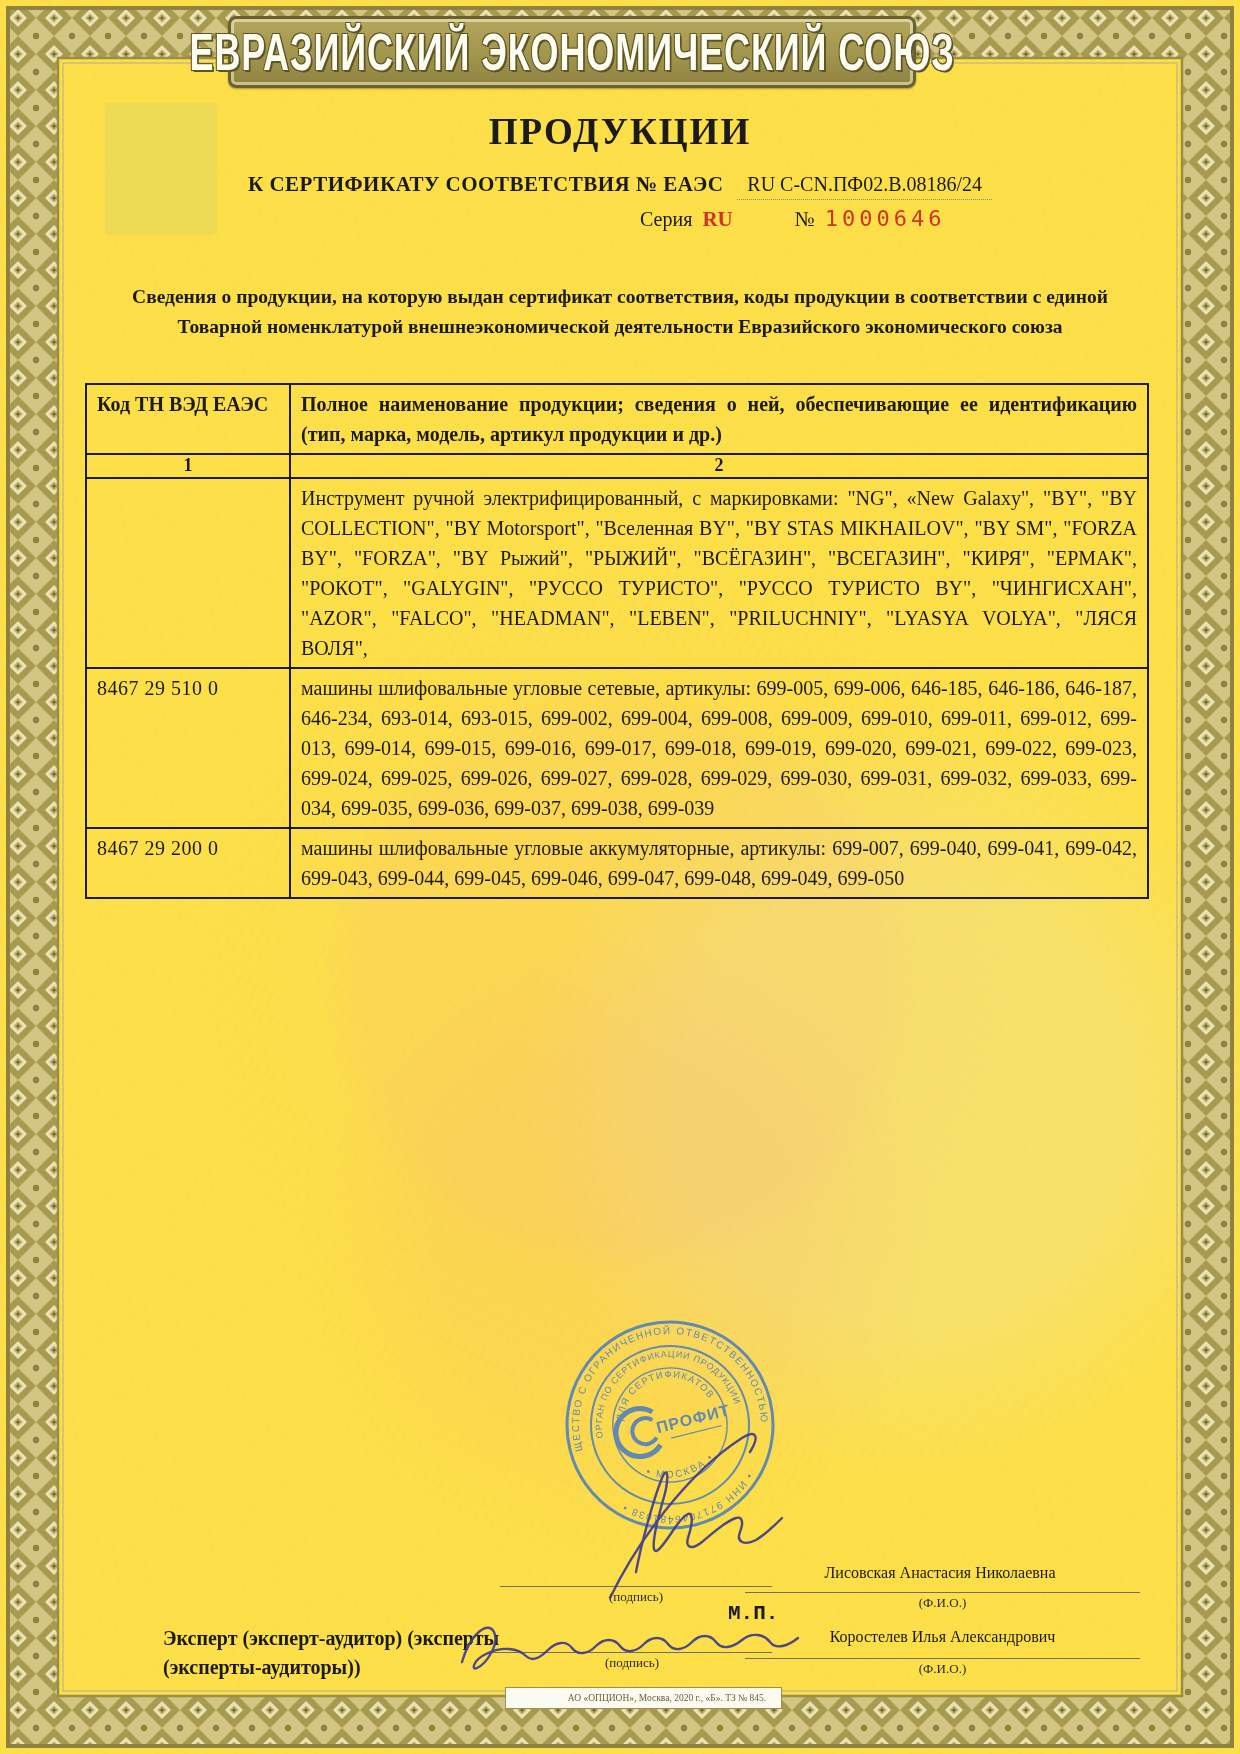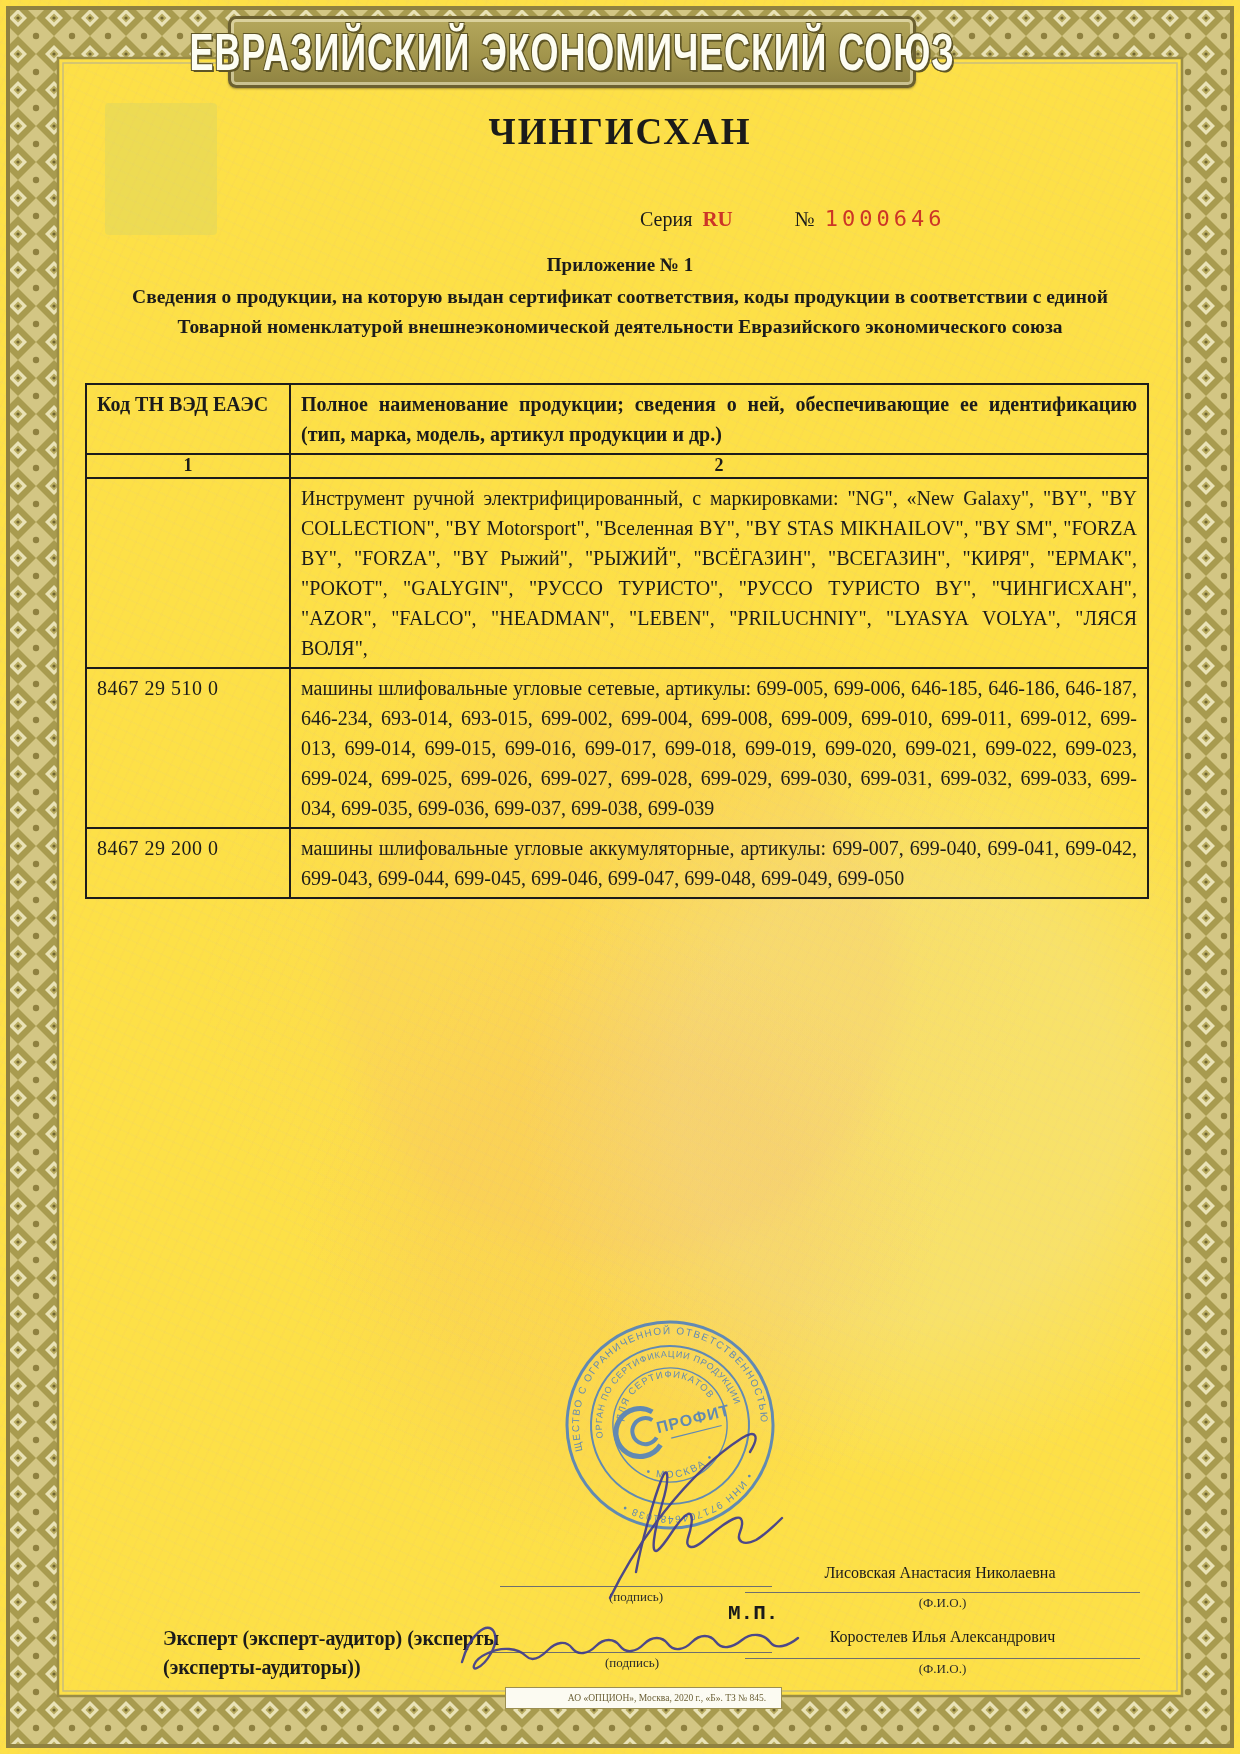--- a/index.html
+++ b/index.html
@@ -89,28 +89,31 @@
     <path d="M8,8 H1232 V1746 H8 Z M58,58 H1182 V1696 H58 Z" fill-rule="evenodd" fill="url(#weave)"></path>
     <rect x="8" y="8" width="1224" height="1738" fill="none" stroke="#8f8140" stroke-width="4"></rect>
     <rect x="58" y="58" width="1124" height="1638" fill="none" stroke="#9a8d46" stroke-width="2.5"></rect>
     <rect x="63" y="63" width="1114" height="1628" fill="none" stroke="#c9bd7c" stroke-width="1.5"></rect>
   </svg>
 
   <div class="banner">
     <div class="banner-text">ЕВРАЗИЙСКИЙ ЭКОНОМИЧЕСКИЙ СОЮЗ</div>
   </div>
 
-  <div class="doc-title">ЧИНГИСХАН</div>
-
+  <div class="doc-title">ПРОДУКЦИИ</div>
+
+  <div class="cert-line">
+    <span class="cert-label">К СЕРТИФИКАТУ СООТВЕТСТВИЯ № ЕАЭС</span>
+    <span class="cert-number">RU С-CN.ПФ02.В.08186/24</span>
+  </div>
 
   <div class="series-line">
     <span>Серия</span><span class="series-value">RU</span><span class="number-sign">№</span><span class="form-number">1000646</span>
   </div>
 
-  <div class="annex-title">Приложение № 1</div>
   <div class="annex-desc">Сведения о продукции, на которую выдан сертификат соответствия, коды продукции в соответствии с единой Товарной номенклатурой внешнеэкономической деятельности Евразийского экономического союза</div>
 
   <table class="main-table">
     <tbody>
         <tr>
       <th class="col-code">Код ТН ВЭД ЕАЭС</th>
       <th class="justify">Полное наименование продукции; сведения о ней, обеспечивающие ее идентификацию (тип, марка, модель, артикул продукции и др.)</th>
     </tr>
     <tr class="num-row">
       <td>1</td>

